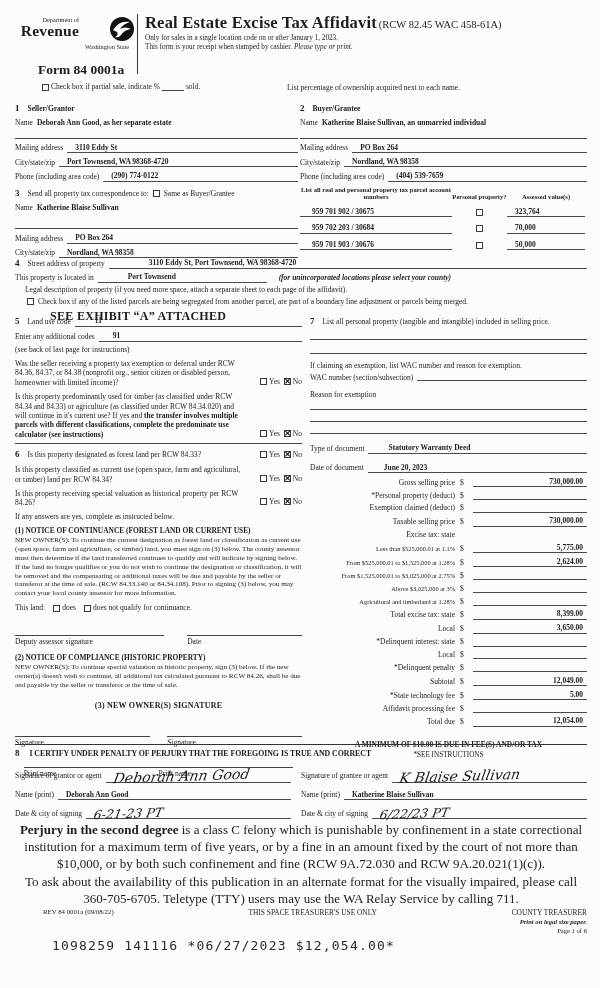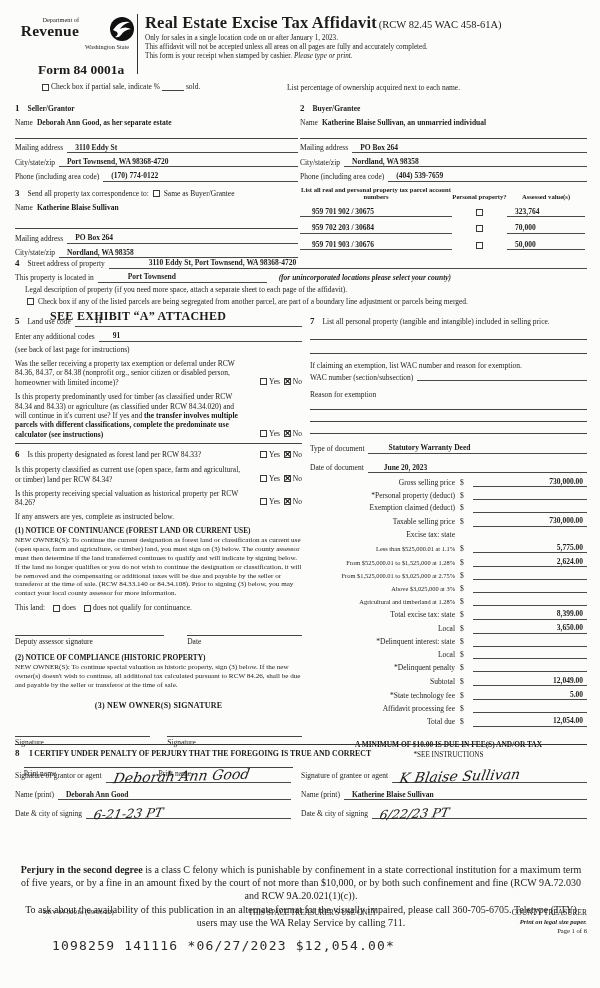--- a/index.html
+++ b/index.html
@@ -76,21 +76,21 @@
   .seeinstr { text-align:center; margin-top:2px; font-size:7.2px; }
   
   .sec8 { position:absolute; left:15px; top:744px; right:13px; border-top:1.2px solid #333; padding-top:3px; }
   .s8title { font-weight:bold; font-size:7.8px; }
   .s8grid { display:flex; }
   .s8col { width:50%; padding-right:10px; }
   .hand { font-family:"DejaVu Serif", serif; font-style:italic; font-size:14px;
           display:inline-block; transform:skewX(-12deg) rotate(-2deg); white-space:nowrap;
           line-height:0.8; position:relative; top:2px; color:#1a1a1a; }
   .hand.sm { font-size:12.5px; }
-  .perjury { position:absolute; left:18px; top:863px; right:16px; text-align:center; font-size:10px; line-height:1.3; }
+  .perjury { position:absolute; left:18px; top:822px; right:16px; text-align:center; font-size:13px; line-height:1.3; }
   
   .footer { position:absolute; left:15px; top:908px; right:13px; display:flex; justify-content:space-between; align-items:flex-start; }
   .f-left { font-size:6.8px; padding-left:28px; }
   .f-center { font-size:7.4px; }
   .f-right { text-align:right; font-size:7.4px; line-height:1.35; }
   .f-right .legal { font-weight:bold; font-style:italic; font-size:6.6px; }
   .f-right .pg { font-size:6.6px; }
   .stamp { position:absolute; left:52px; top:938px; font-family:"DejaVu Sans Mono", monospace;
            font-size:13px; letter-spacing:1.2px; color:#2b2b2b; }
   svg.logo-glyph { flex:none; margin-left:2px; }
@@ -113,21 +113,20 @@
     </div>
     <div class="wast">Washington State</div>
   </div>
   <div class="vline"></div>
   <div class="titleblock">
     <div>
       <span class="title-main">Real Estate Excise Tax Affidavit</span>
       <span class="title-rcw">(RCW 82.45 WAC 458-61A)</span>
     </div>
     <div class="hnote">Only for sales in a single location code on or after January 1, 2023.</div>
-    <div class="hnote">This affidavit will not be accepted unless all areas on all pages are fully and accurately completed.</div>
     <div class="hnote"><span>This form is your receipt when stamped by cashier. </span><span class="i">Please type or print.</span></div>
   </div>
   <div class="formnum">Form 84 0001a</div>
   <div class="partial">
     <span class="cb"></span>
     <span>Check box if partial sale, indicate %</span>
     <span class="blank20"></span>
     <span>sold.</span>
   </div>
   <div class="ownership">List percentage of ownership acquired next to each name.</div>
@@ -144,21 +143,21 @@
     <div class="frow">
       <span class="lab">Mailing address</span>
       <span class="fill b">3110 Eddy St</span>
     </div>
     <div class="frow">
       <span class="lab">City/state/zip</span>
       <span class="fill b">Port Townsend, WA 98368-4720</span>
     </div>
     <div class="frow">
       <span class="lab">Phone (including area code)</span>
-      <span class="fill b">(170) 774-0122</span>
+      <span class="fill b">(290) 774-0122</span>
     </div>
     <div class="sechead" style="margin-top:6px;">
       <span class="secnum">3</span><span>Send all property tax correspondence to:</span>
       <span class="cb"></span>
       <span>Same as Buyer/Grantee</span>
     </div>
     <div class="frow">
       <span class="lab">Name</span>
         <span class="b">Katherine Blaise Sullivan</span>
     </div>

